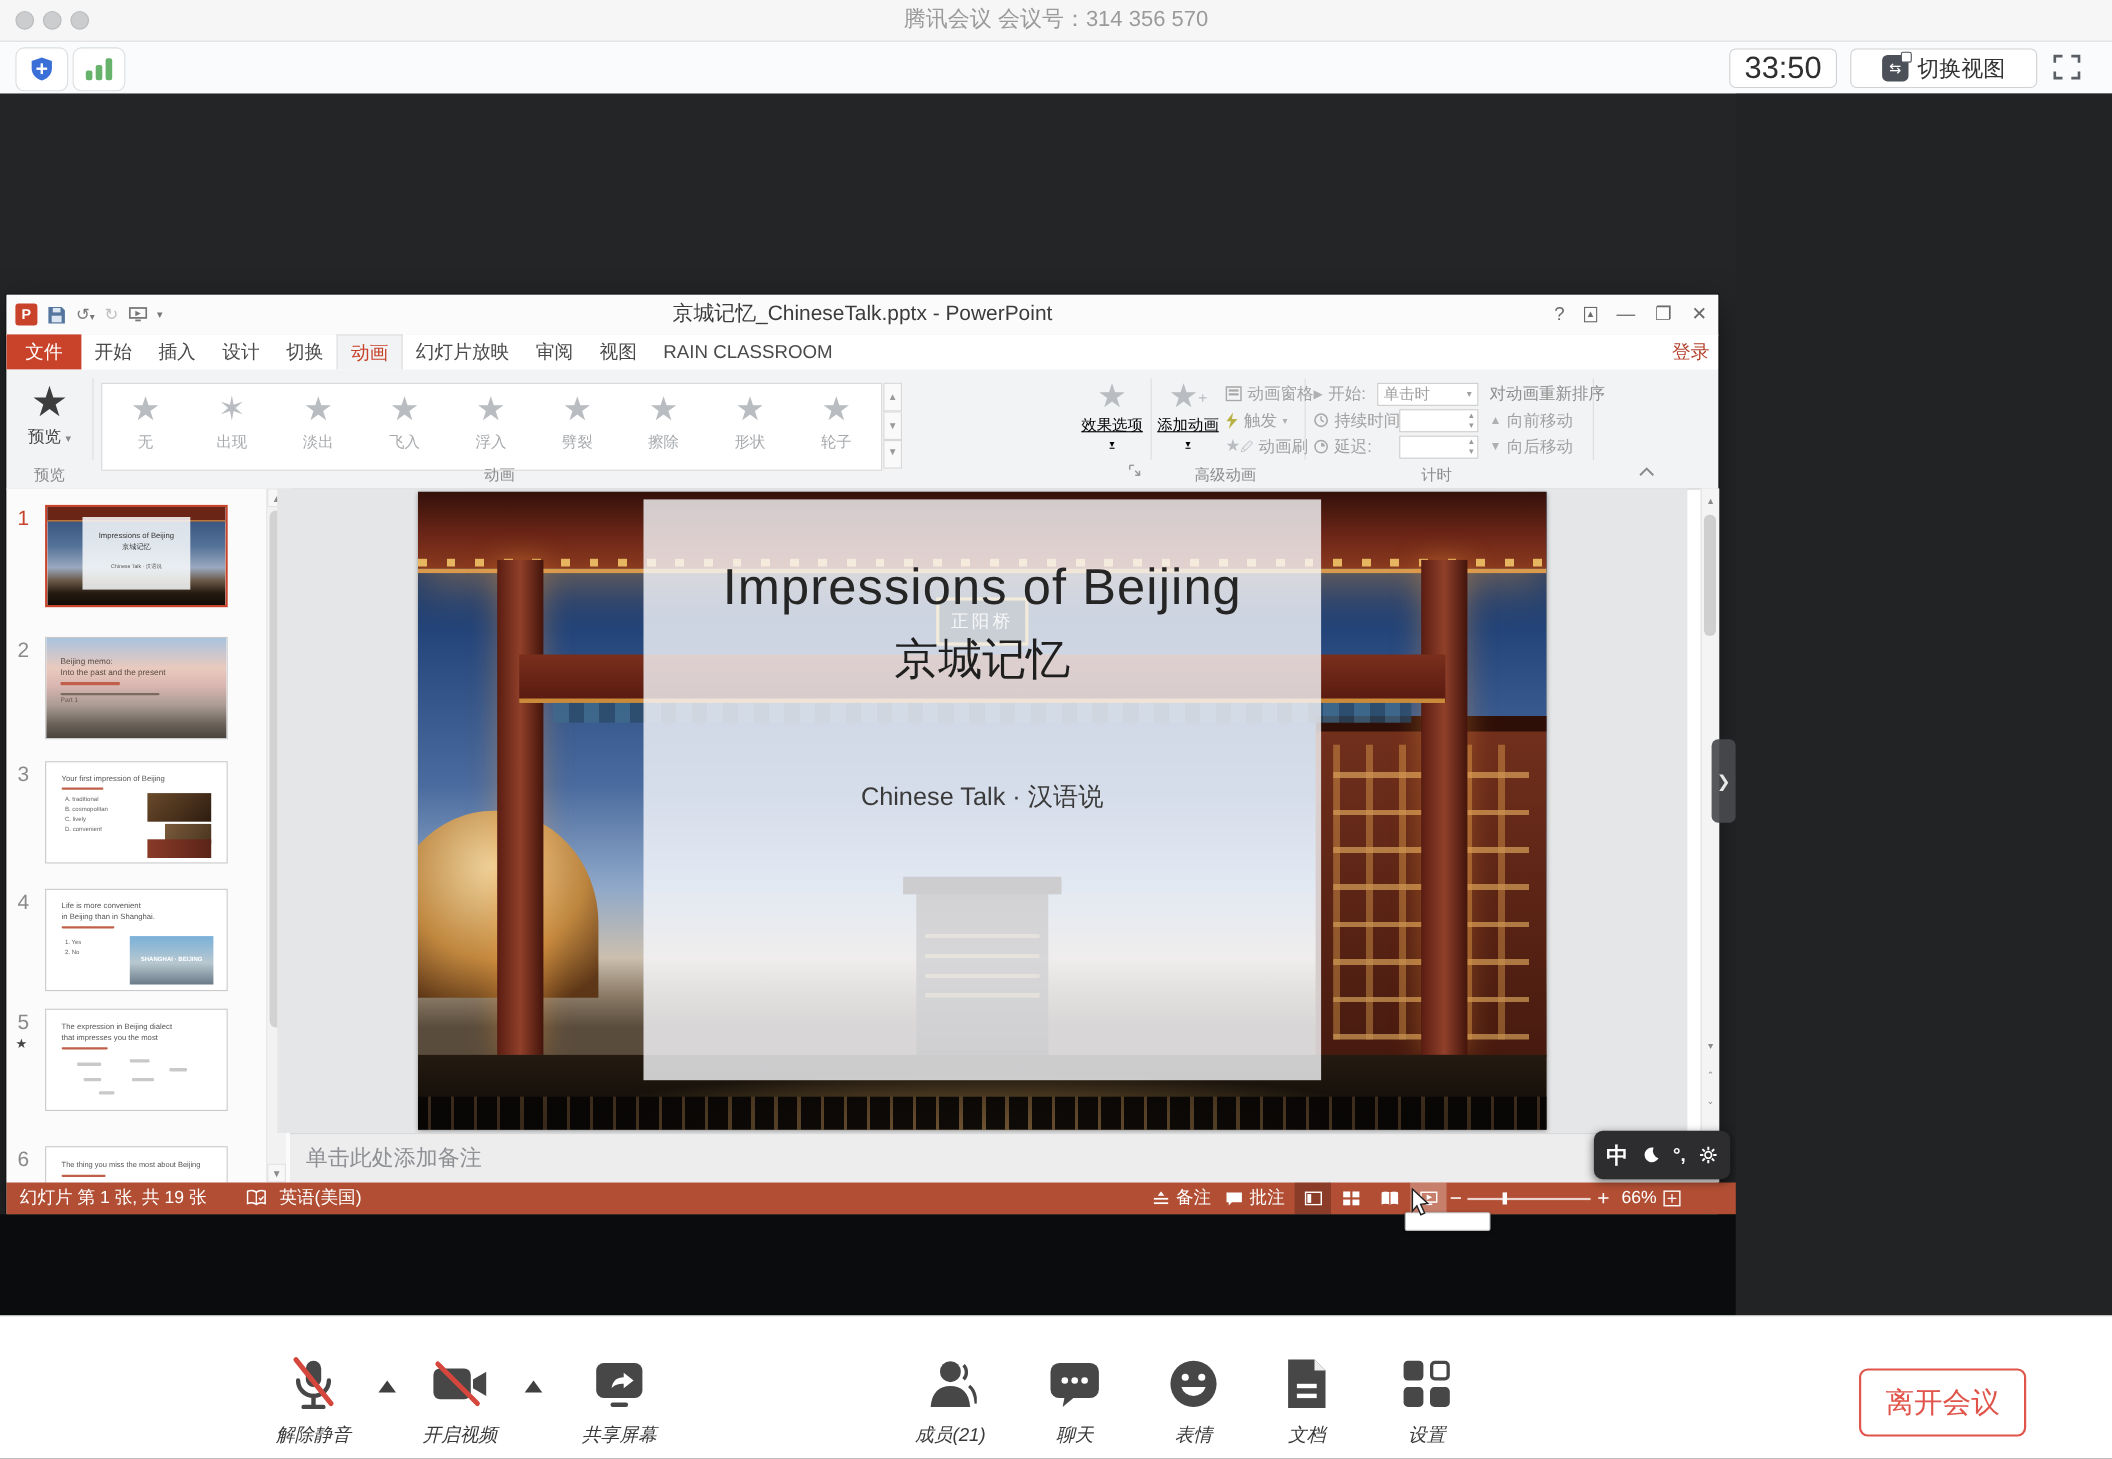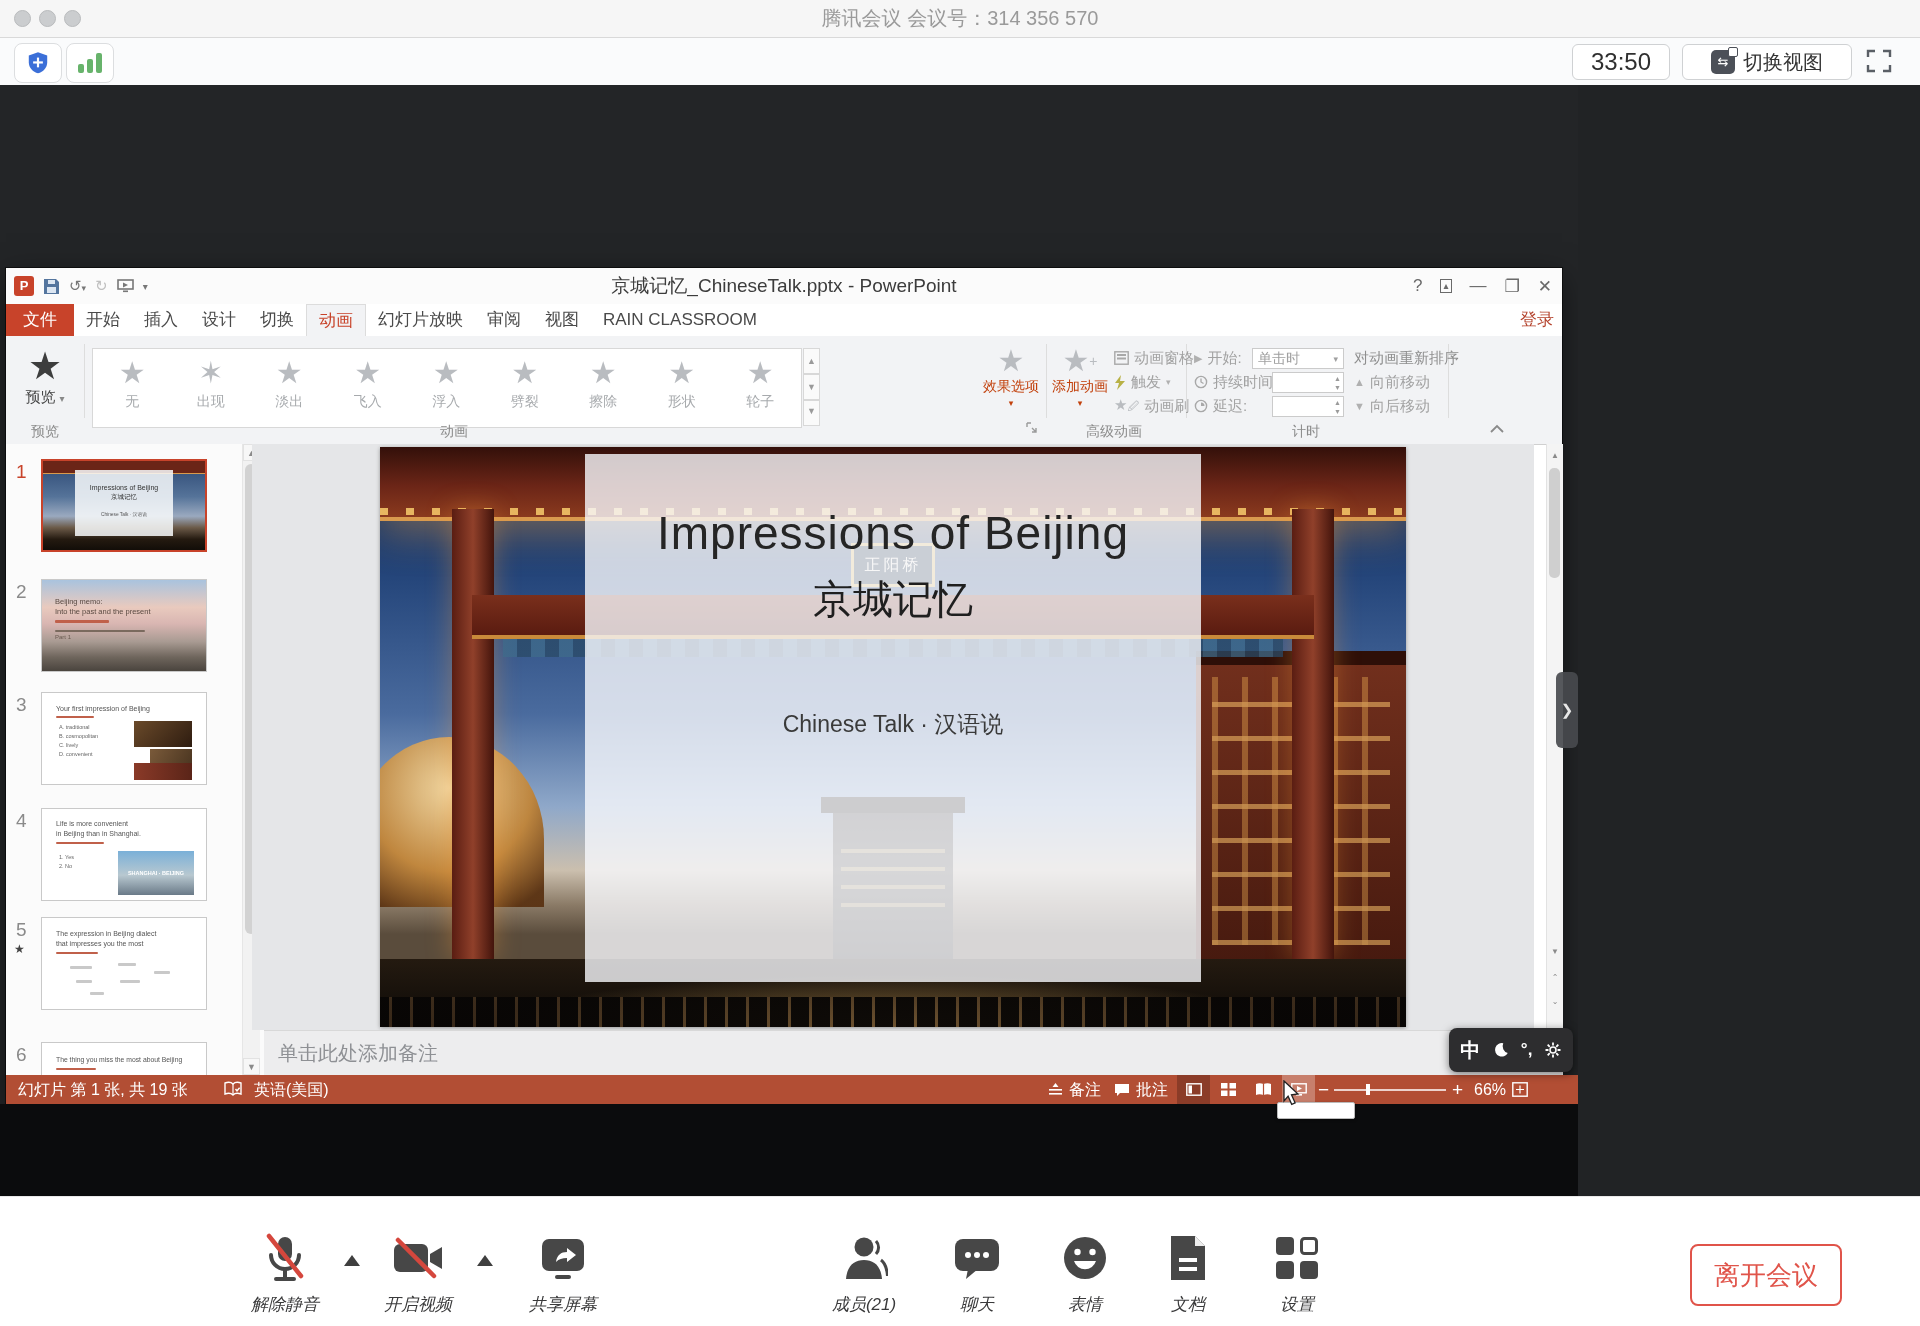--- a/index.html
+++ b/index.html
@@ -10,21 +10,21 @@
   
   .titlebar{position:absolute;left:0;top:0;width:1920px;height:37px;background:#f6f6f6;border-bottom:1px solid #d9d9d9;}
   .light{position:absolute;top:10px;width:17px;height:17px;border-radius:50%;background:#cbcdcf;border:1px solid #b9bbbd;box-sizing:border-box;}
   .wtitle{position:absolute;left:0;right:0;top:0;height:37px;line-height:37px;text-align:center;color:#9a9a9a;font-size:20px;}
 
   
   .topbar{position:absolute;left:0;top:38px;width:1920px;height:47px;background:#fafbfc;border-bottom:1px solid #e4e6e8;}
   .tbtn{position:absolute;top:5px;width:46px;height:38px;border:1px solid #dcdee0;border-radius:8px;background:#fff;display:flex;align-items:center;justify-content:center;}
   .bars{display:flex;align-items:flex-end;gap:3px;height:20px;}
   .bars i{display:block;width:6px;background:#67b36b;border-radius:2px;}
-  .timerbox{position:absolute;left:1572px;top:6px;width:96px;height:34px;border:1px solid #cfd1d3;border-radius:6px;background:#fff;text-align:center;line-height:34px;font-size:24px;color:#2f2f2f;}
+  .timerbox{position:absolute;left:1572px;top:6px;width:96px;height:34px;border:1px solid #cfd1d3;border-radius:6px;background:#fff;text-align:center;line-height:34px;font-size:28px;color:#2f2f2f;}
   .swbtn{position:absolute;left:1682px;top:6px;width:168px;height:34px;border:1px solid #cfd1d3;border-radius:6px;background:#fff;display:flex;align-items:center;justify-content:center;gap:8px;font-size:20px;color:#333;}
   .swicon{width:24px;height:24px;background:#4c5058;border-radius:5px;color:#fff;font-size:13px;line-height:24px;text-align:center;position:relative;}
   .swicon::after{content:"";position:absolute;right:-3px;top:-3px;width:8px;height:8px;background:#fff;border:1.5px solid #4c5058;border-radius:2px;}
   .fsbtn{position:absolute;left:1862px;top:8px;width:34px;height:30px;display:flex;align-items:center;justify-content:center;}
 
   
   .stage{position:absolute;left:0;top:85px;width:1920px;height:1111px;background:#232527;overflow:hidden;}
   .stage-bottom{position:absolute;left:0;top:1019px;width:1578px;height:92px;background:#0b0c0d;}
   .sidebar{position:absolute;left:1578px;top:0;width:342px;height:1111px;background:#212325;}
 
@@ -49,21 +49,21 @@
   .prevbtn .star{font-size:38px;color:#3d3d3d;line-height:44px;}
   .prevbtn .pl{font-size:15px;color:#444;}
   .gallery{position:absolute;left:86px;top:12px;width:710px;height:80px;background:#fff;border:1px solid #d8d8d8;box-sizing:border-box;display:flex;}
   .gitem{width:78.5px;text-align:center;padding-top:6px;}
   .gitem .star{font-size:30px;color:#b9bcc0;line-height:36px;}
   .gitem .gl{font-size:14px;color:#a7aaad;margin-top:2px;}
   .gscroll{position:absolute;left:797px;top:12px;width:17px;height:80px;}
   .gsb{width:17px;height:26px;border:1px solid #d8d8d8;background:#fafafa;box-sizing:border-box;text-align:center;line-height:24px;color:#9a9a9a;font-size:9px;}
   .bigbtn{position:absolute;top:8px;width:64px;height:92px;text-align:center;}
   .bigbtn .star{font-size:30px;color:#b9bcc0;line-height:34px;}
-  .bigbtn .bl{font-size:14px;color:#c2410c;line-height:17px;}
+  .bigbtn .bl{font-size:14px;color:#000000;line-height:17px;text-decoration:underline;}
   .rrow{position:absolute;height:24px;display:flex;align-items:center;gap:5px;font-size:15px;color:#a2a2a2;white-space:nowrap;}
   .ddbox{width:92px;height:21px;background:#fff;border:1px solid #cbcbcb;box-sizing:border-box;font-size:14px;color:#a0a0a0;display:flex;align-items:center;justify-content:space-between;padding:0 5px;}
   .spbox{width:72px;height:21px;background:#fff;border:1px solid #cbcbcb;box-sizing:border-box;display:flex;justify-content:flex-end;align-items:center;}
   .spin{display:flex;flex-direction:column;font-size:7px;color:#9a9a9a;line-height:9px;padding-right:2px;}
   .tri{color:#b0b0b0;font-size:11px;}
 
   
   .thumbs{position:absolute;left:0;top:176px;width:258px;height:631px;background:#fbfbfb;border-right:1px solid #e0e0e0;overflow:hidden;}
   .tnum{position:absolute;left:10px;font-size:19px;color:#8a8a8a;}
   .tnum.sel{color:#c8432a;}

